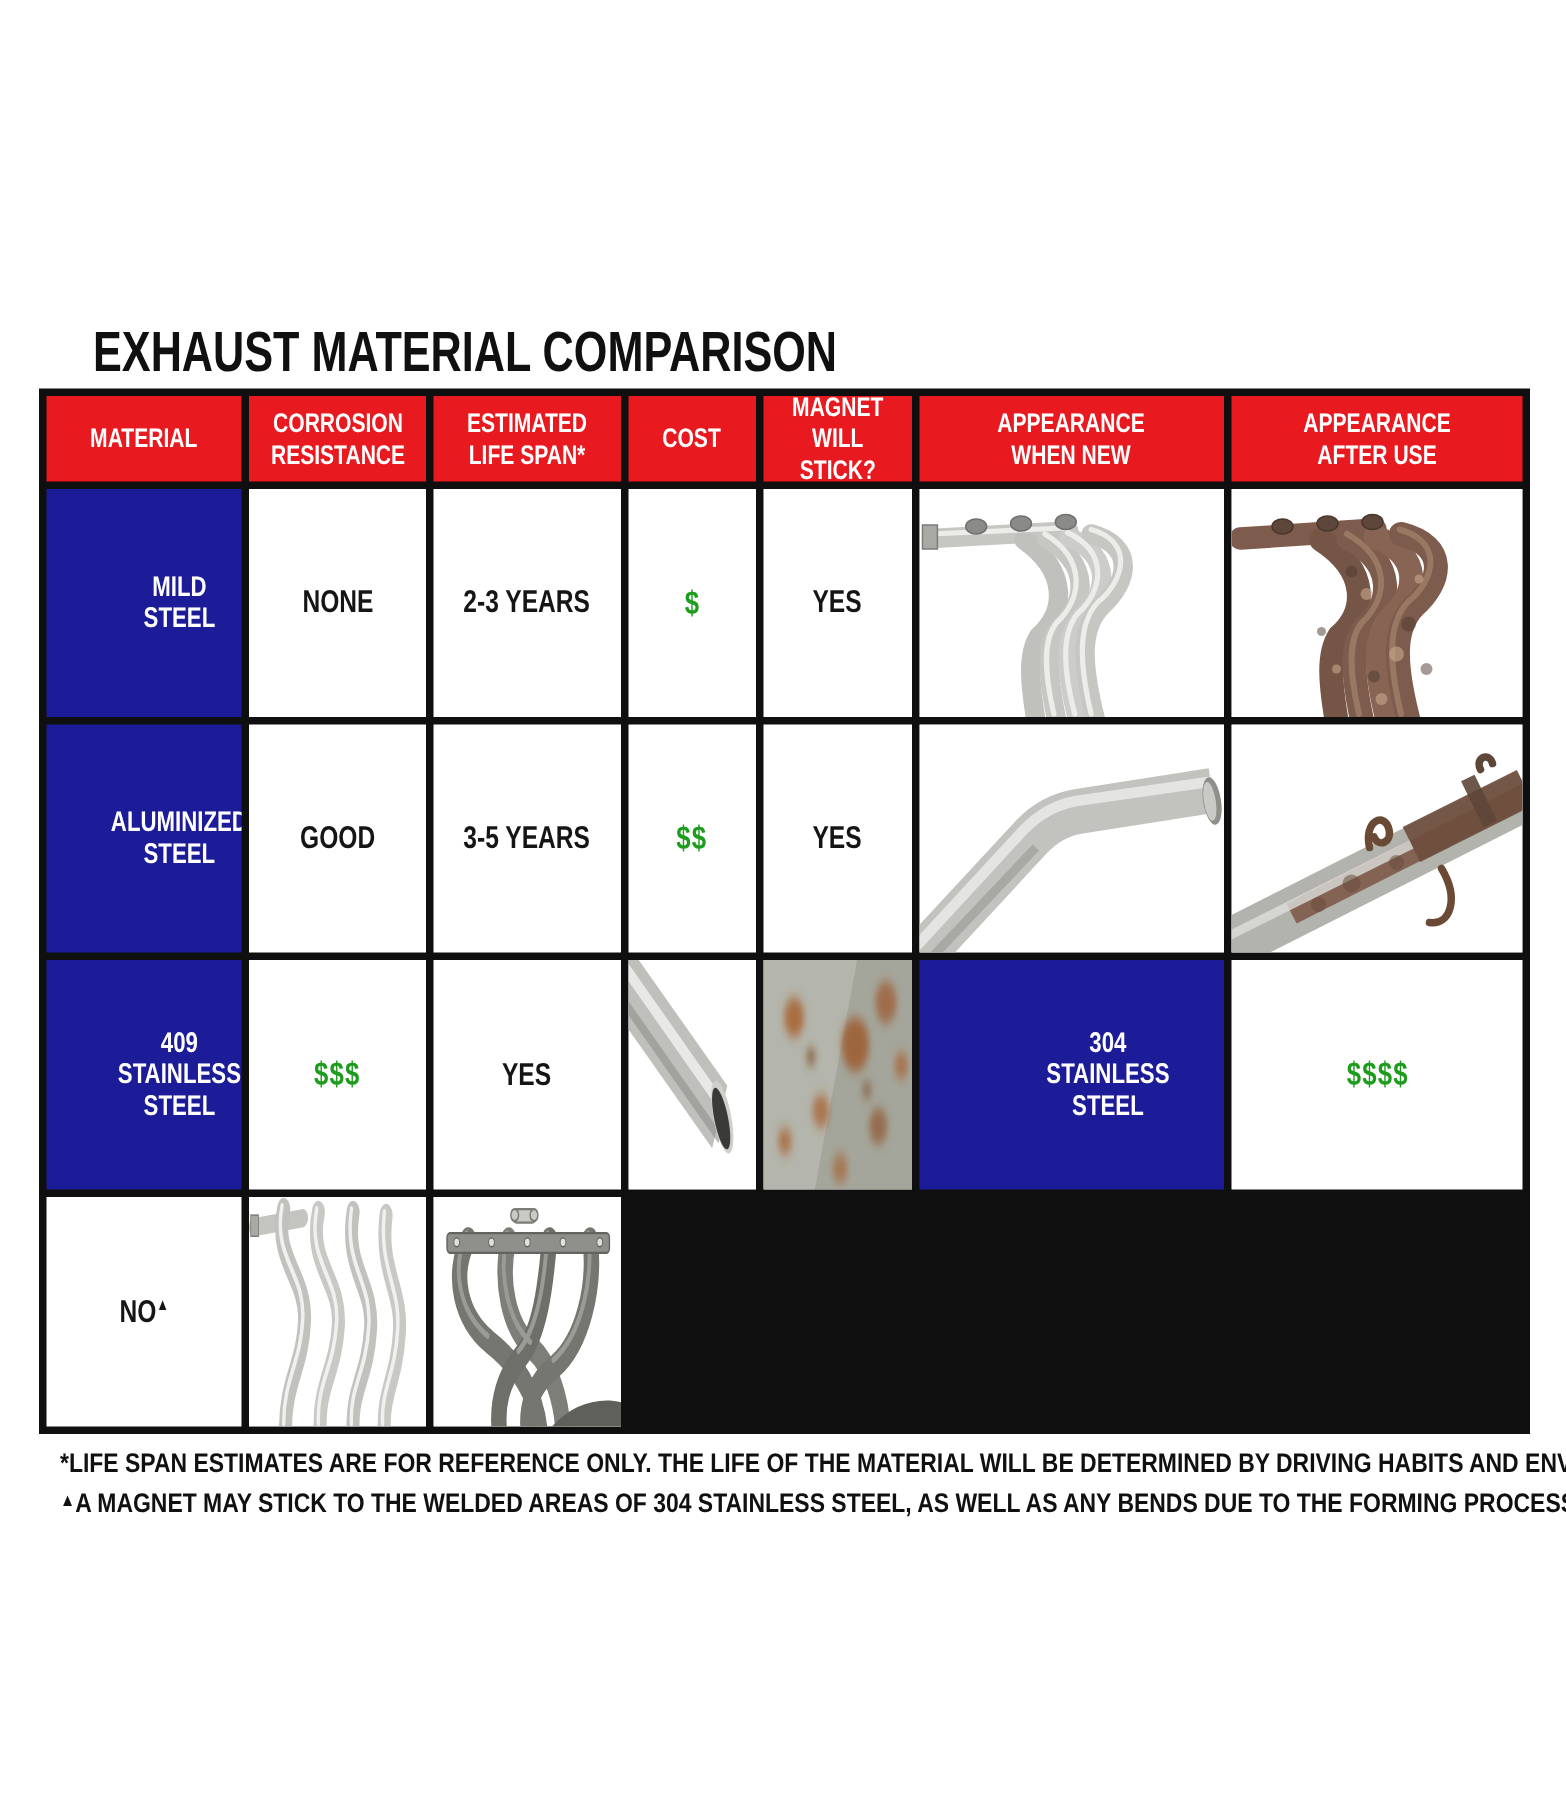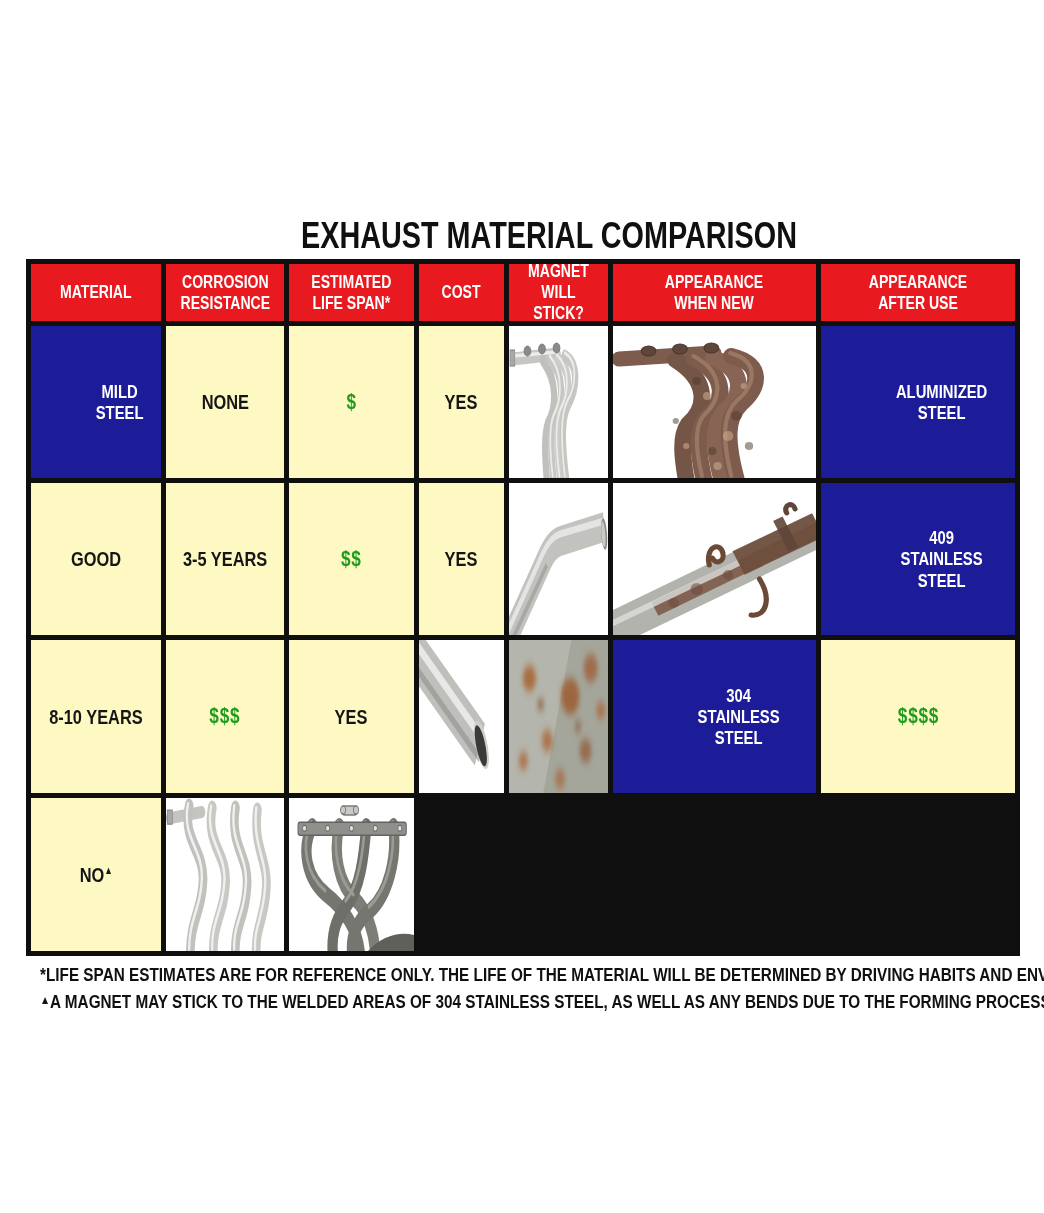--- a/index.html
+++ b/index.html
@@ -2,29 +2,29 @@
 <html><head>
 <meta charset="utf-8">
 <style>
   html,body{margin:0;padding:0;background:#ffffff;}
   .page{position:relative;width:1044px;height:1213px;background:#ffffff;overflow:hidden;
         font-family:"Liberation Sans",sans-serif;font-weight:bold;color:#151515;}
 
   
   .cx{display:inline-block;transform:scale(0.78,1);transform-origin:50% 50%;
       white-space:pre-line;line-height:1.12;}
-  .title-wrap{position:absolute;left:0;top:215px;width:859px;text-align:right;}
+  .title-wrap{position:absolute;left:0;top:215px;width:859px;text-align:left;}
   .title-wrap .cx{font-size:36px;transform:scale(0.8,1.05);letter-spacing:0px;color:#101010;}
 
   
   .tbl{position:absolute;left:26px;top:259px;width:994px;height:697px;background:#0f0f0f;
        display:grid;box-sizing:border-box;padding:5px;gap:5px;
        grid-template-columns:130px 118px 125px 85px 99px 203px 194px;
        grid-template-rows:57px 152px 152px 153px 153px;}
-  .cell{background:#fef9c3;display:flex;align-items:center;justify-content:center;
+  .cell{background:#ffffff;display:flex;align-items:center;justify-content:center;
         text-align:center;overflow:hidden;}
   .hcell{background:#e8191f;color:#ffffff;}
   .hcell .cx{font-size:18px;line-height:1.15;}
   .mcell{background:#1c1c99;color:#ffffff;padding-left:48px;}
   .mcell .cx{font-size:19px;line-height:1.12;}
   .bcell .cx{font-size:21px;}
   .ccell .cx{font-size:22px;color:#1e9c1e;letter-spacing:1px;}
   .sup{font-size:11px;vertical-align:8px;letter-spacing:0;}
   .photo{padding:0;}
   .photo svg{display:block;width:100%;height:100%;}
@@ -73,20 +73,23 @@
         <span class="cx">APPEARANCE
 AFTER USE</span>
       </div>
 
     <div class="cell mcell">
         <span class="cx">MILD
 STEEL</span>
       </div>
     <div class="cell bcell">
         <span class="cx">NONE</span>
+      </div>
+    <div class="cell bcell">
+        <span class="cx">2-3 YEARS</span>
       </div>
     <div class="cell ccell">
         <span class="cx">$</span>
       </div>
     <div class="cell bcell">
         <span class="cx"><span>YES</span><span class="sup"></span></span>
       </div>
     <div class="cell photo">
       <svg viewBox="0 0 204 152" preserveAspectRatio="none">
         <rect width="204" height="152" fill="#ffffff"></rect>
@@ -183,23 +186,20 @@
         <path d="M92,82 C88,64 102,58 105,70 C107,79 98,82 95,75" fill="none" stroke="#6b4a35" stroke-width="5" stroke-linecap="round"></path>
         <path d="M140,96 C152,116 146,134 132,132" fill="none" stroke="#6b4a35" stroke-width="5" stroke-linecap="round"></path>
         <path d="M166,30 C162,22 172,18 174,26" fill="none" stroke="#5e4639" stroke-width="5" stroke-linecap="round"></path>
       </svg>
     </div>
 
     <div class="cell mcell">
         <span class="cx">409
 STAINLESS
 STEEL</span>
-      </div>
-    <div class="cell bcell">
-        <span class="cx">8-10 YEARS</span>
       </div>
     <div class="cell ccell">
         <span class="cx">$$$</span>
       </div>
     <div class="cell bcell">
         <span class="cx"><span>YES</span><span class="sup"></span></span>
       </div>
     <div class="cell photo">
       <svg viewBox="0 0 204 152" preserveAspectRatio="none">
         <rect width="204" height="152" fill="#ffffff"></rect>

